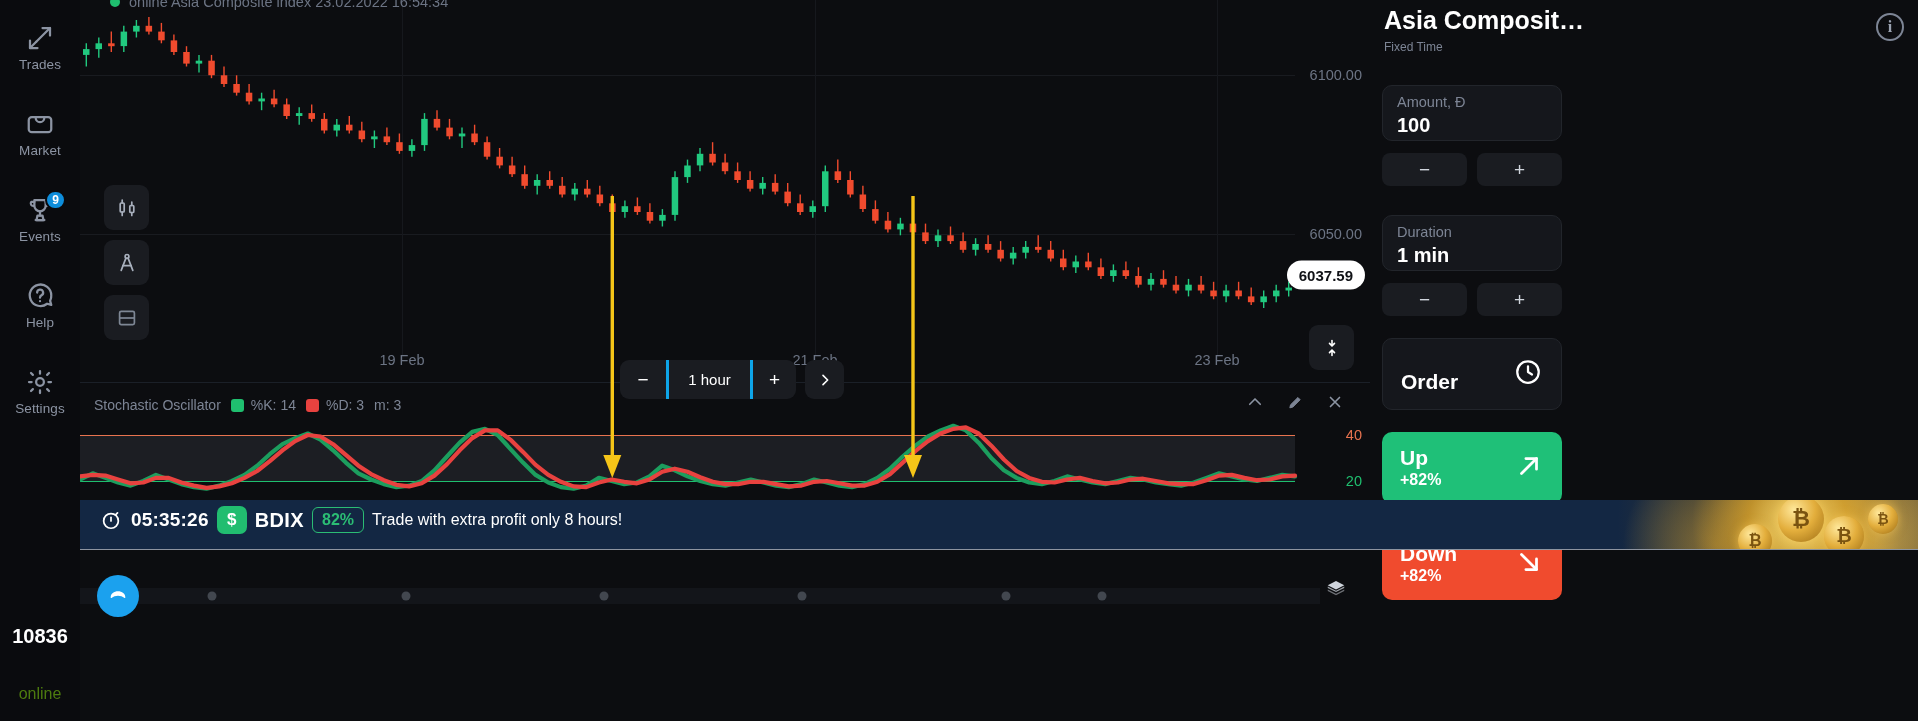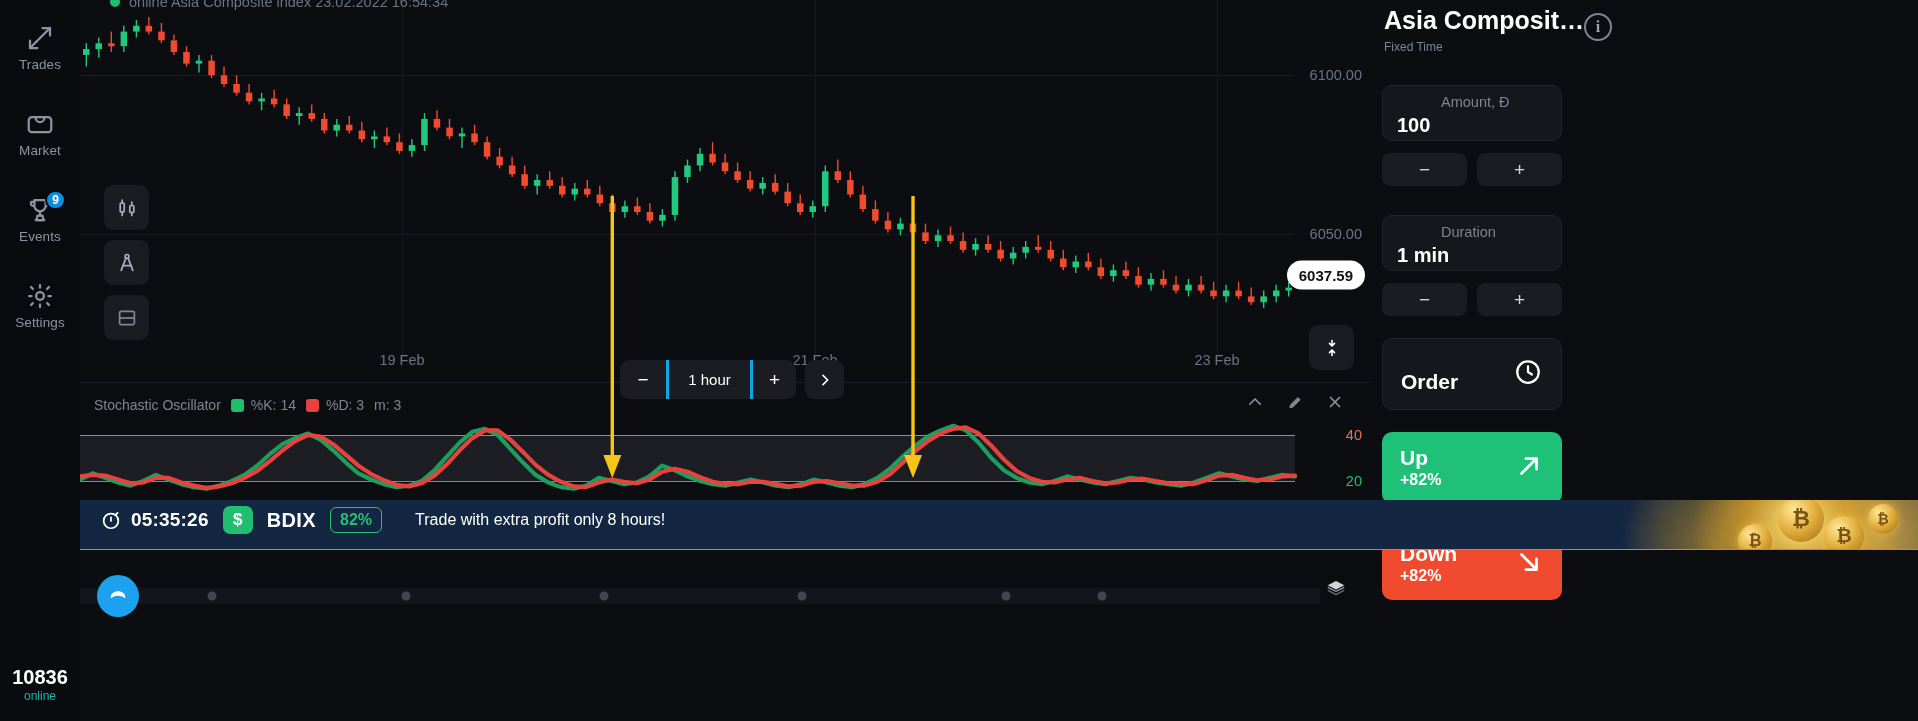--- a/index.html
+++ b/index.html
@@ -32,21 +32,21 @@
     min-width: 20px; height: 20px; border-radius: 10px;
     background: #0d8ddb; color: #fff; font-size: 12px; font-weight: bold;
     display: flex; align-items: center; justify-content: center; padding: 0 5px;
     border: 2px solid #0a0b0e;
   }
   .online-box {
     position: absolute; bottom: 18px; left: 0; width: 80px;
     text-align: center;
   }
   .online-count { font-size: 20px; font-weight: bold; color: #ffffff; line-height: 1.15; }
-  .online-word { font-size: 12px; color: #14b8a6; line-height: 1.2; }
+  .online-word { font-size: 16px; color: #4d7c0f; line-height: 1.2; margin-top: 36px; }
 
   
   .chart-area {
     position: absolute; left: 80px; top: 0; width: 1290px; height: 721px;
     background: #0c0d10; overflow: hidden;
   }
   .chart-header {
     position: absolute; left: 30px; top: -6px; display: flex;
     align-items: center; gap: 9px; z-index: 9;
   }
@@ -133,35 +133,35 @@
   #osc-lines { position: absolute; left: 0; top: 0; }
 
   
   .promo {
     position: absolute; left: 80px; top: 500px; width: 1838px; height: 50px;
     background: #132743; z-index: 30; overflow: hidden;
     border-bottom: 1px solid #8d94a0;
   }
   .promo-inner {
     position: absolute; left: 20px; top: 0; height: 40px;
-    display: flex; align-items: center; gap: 14px;
+    display: flex; align-items: center; gap: 8px;
   }
   .promo-timer { display: flex; align-items: center; gap: 9px; }
   .promo-time { font-size: 19px; font-weight: bold; color: #ffffff; letter-spacing: .2px; }
   .dollar-badge {
     width: 30px; height: 28px; border-radius: 7px; background: #21bd70;
     display: flex; align-items: center; justify-content: center;
     color: #fff; font-size: 17px; font-weight: bold;
   }
   .promo-ticker { font-size: 20px; font-weight: bold; color: #ffffff; letter-spacing: .4px; }
   .promo-pct {
     border: 1px solid #2bbd74; color: #2bbd74; font-size: 16px; font-weight: bold;
     border-radius: 6px; padding: 3px 9px;
   }
-  .promo-text { font-size: 16px; color: #ffffff; margin-left: 19px; }
+  .promo-text { font-size: 16px; color: #ffffff; margin-left: 0; }
   .promo-coins {
     position: absolute; right: 0; top: 0; width: 430px; height: 50px;
     background:
       radial-gradient(circle at 72% 45%, rgba(255,226,120,.95) 0%, rgba(217,160,36,.75) 16%, rgba(120,84,18,.25) 34%, rgba(19,39,67,0) 58%),
       radial-gradient(circle at 90% 80%, rgba(250,205,90,.75) 0%, rgba(170,120,26,.45) 20%, rgba(19,39,67,0) 46%),
       radial-gradient(circle at 53% 90%, rgba(236,186,66,.55) 0%, rgba(19,39,67,0) 40%),
       radial-gradient(circle at 84% 20%, rgba(255,240,170,.5) 0%, rgba(19,39,67,0) 38%);
   }
   .promo-coins .coin {
     position: absolute; border-radius: 50%;
@@ -198,36 +198,36 @@
   .more-dots { display: flex; gap: 4px; cursor: pointer; align-items: center; }
   .more-dots i { width: 5px; height: 5px; border-radius: 50%; background: #cfd4dc; display:block; }
 
   
   .right-panel {
     position: absolute; right: 0; top: 0; width: 548px; height: 721px;
     background: #0c0d10; z-index: 25;
   }
   .rp-title-row {
     position: absolute; left: 14px; top: 6px; width: 520px;
-    display: flex; align-items: flex-start; 
+    display: flex; align-items: flex-start; justify-content: space-between;
   }
   .rp-title { font-size: 25px; font-weight: bold; color: #ffffff; line-height: 1.15; }
   .rp-sub { font-size: 12px; color: #7d8595; margin-top: 5px; }
   .info-ic {
     width: 28px; height: 28px; border-radius: 50%; border: 2px solid #7d8595;
     color: #9aa2b0; display: flex; align-items: center; justify-content: center;
     font-size: 16px; font-weight: bold; font-family: "Liberation Serif", serif;
     cursor: pointer; flex: 0 0 auto; margin-top: 7px;
   }
   .field-card {
     position: absolute; left: 12px; width: 180px; height: 56px;
     background: #15171c; border: 1px solid #22252b; border-radius: 10px;
     padding: 7px 14px 0 14px;
   }
-  .field-label { font-size: 14.5px; color: #7d8595; line-height: 1.3; margin-left: 44px; }
+  .field-label { font-size: 14.5px; color: #7d8595; line-height: 1.3; }
   .field-value { font-size: 20px; font-weight: bold; color: #ffffff; line-height: 1.35; }
   .stepper-row { position: absolute; left: 12px; display: flex; gap: 10px; }
   .step-btn {
     width: 85px; height: 33px; background: #1a1c21; border-radius: 8px;
     display: flex; align-items: center; justify-content: center;
     color: #cfd4dc; font-size: 19px; cursor: pointer;
   }
   .order-btn {
     position: absolute; left: 12px; top: 338px; width: 180px; height: 72px;
     background: #15171c; border: 1px solid #22252b; border-radius: 10px;
@@ -282,20 +282,30 @@
           <path d="M16.5 5.5H19a2 2 0 0 1-2 3.2"></path>
           <path d="M12 13v3.5"></path>
             <path d="M8.5 20h7"></path>
             <path d="M10 16.5h4l.8 3.5h-5.6z"></path>
         </svg>
         <span class="badge">9</span>
       </span>
       <span class="nav-label">Events</span>
     </div>
 
+    <div class="nav-item">
+      <span class="ic">
+        <svg width="30" height="30" viewBox="0 0 24 24" fill="none" stroke="#8c94a3" stroke-width="1.8" stroke-linecap="round" stroke-linejoin="round">
+          <path d="M21 11.4a8.6 8.6 0 1 0-3.3 6.8l3.3.9-.9-3.2A8.5 8.5 0 0 0 21 11.4z"></path>
+          <path d="M9.7 9.3a2.4 2.4 0 1 1 3.4 2.2c-.8.4-1.1 1-1.1 1.8"></path>
+          <circle cx="12" cy="16.1" r=".9" fill="#8c94a3" stroke="none"></circle>
+        </svg>
+      </span>
+      <span class="nav-label">Help</span>
+    </div>
 
     <div class="nav-item">
       <span class="ic">
         <svg width="30" height="30" viewBox="0 0 24 24" fill="none" stroke="#8c94a3" stroke-width="1.8" stroke-linecap="round" stroke-linejoin="round">
           <circle cx="12" cy="12" r="3.1"></circle>
           <path d="M12 3.2v2.1M12 18.7v2.1M4.8 4.8l1.5 1.5M17.7 17.7l1.5 1.5M3.2 12h2.1M18.7 12h2.1M4.8 19.2l1.5-1.5M17.7 6.3l1.5-1.5"></path>
         </svg>
       </span>
       <span class="nav-label">Settings</span>
     </div>

